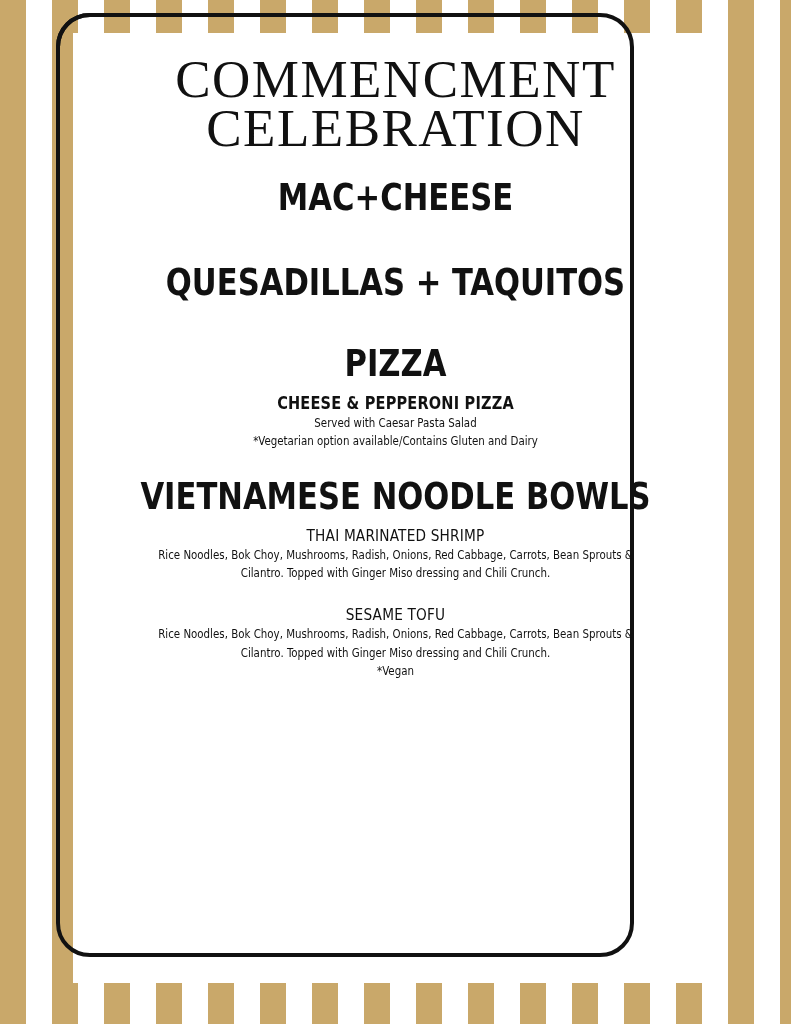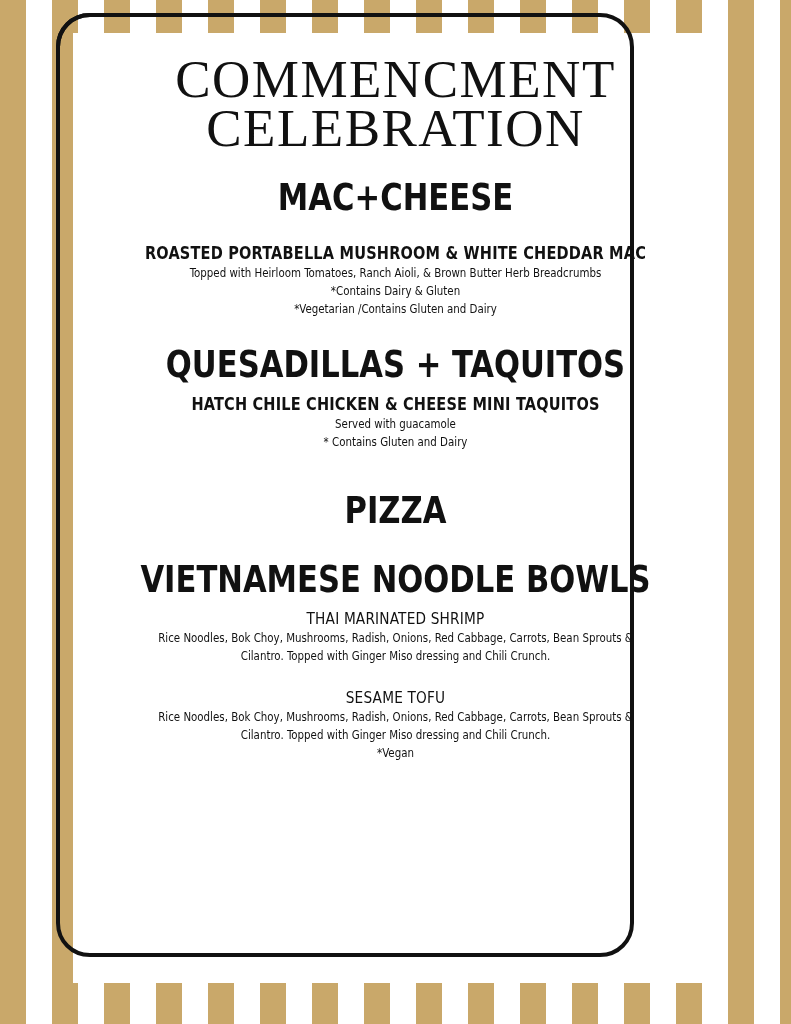--- a/index.html
+++ b/index.html
@@ -133,40 +133,34 @@
     <div class="title">
       <span class="l1">COMMENCMENT</span>
       <span class="l2">CELEBRATION</span>
     </div>
 
     <div class="section-head sh-mac">MAC+CHEESE</div>
 
 
     <div class="gap-md"></div>
 
-    <div class="item-block">
-      <div class="item-name">ROASTED PORTABELLA MUSHROOM &amp; WHITE CHEDDAR MAC</div>
-      <div class="item-desc">Topped with Heirloom Tomatoes, Ranch Aioli, &amp; Brown Butter Herb Breadcrumbs</div>
-      <div class="item-desc">*Contains Dairy &amp; Gluten</div>
-      <div class="item-desc">*Vegetarian /Contains Gluten and Dairy</div>
-    </div>
 
     <div class="section-head sh-ques">QUESADILLAS + TAQUITOS</div>
 
-    <div class="item-block">
-      <div class="item-name">HATCH CHILE CHICKEN &amp; CHEESE MINI TAQUITOS</div>
-      <div class="item-desc">Served with guacamole</div>
-      <div class="item-desc">* Contains  Gluten and Dairy</div>
-    </div>
 
     <div class="gap-md"></div>
 
 
     <div class="section-head sh-pizza">PIZZA</div>
 
+    <div class="item-block">
+      <div class="item-name">CHEESE &amp; PEPPERONI PIZZA</div>
+      <div class="item-desc">Served with Caesar Pasta Salad</div>
+      <div class="item-desc">*Vegetarian option available/Contains  Gluten and Dairy</div>
+    </div>
 
     <div class="section-head sh-noodle">VIETNAMESE NOODLE BOWLS</div>
 
     <div class="item-block">
       <div class="item-name light">THAI MARINATED SHRIMP</div>
       <div class="item-desc wide">Rice Noodles, Bok Choy, Mushrooms, Radish, Onions, Red Cabbage, Carrots, Bean Sprouts &amp;</div>
       <div class="item-desc wide">Cilantro. Topped with Ginger Miso dressing and Chili Crunch.</div>
     </div>
 
     <div class="gap-md"></div>

